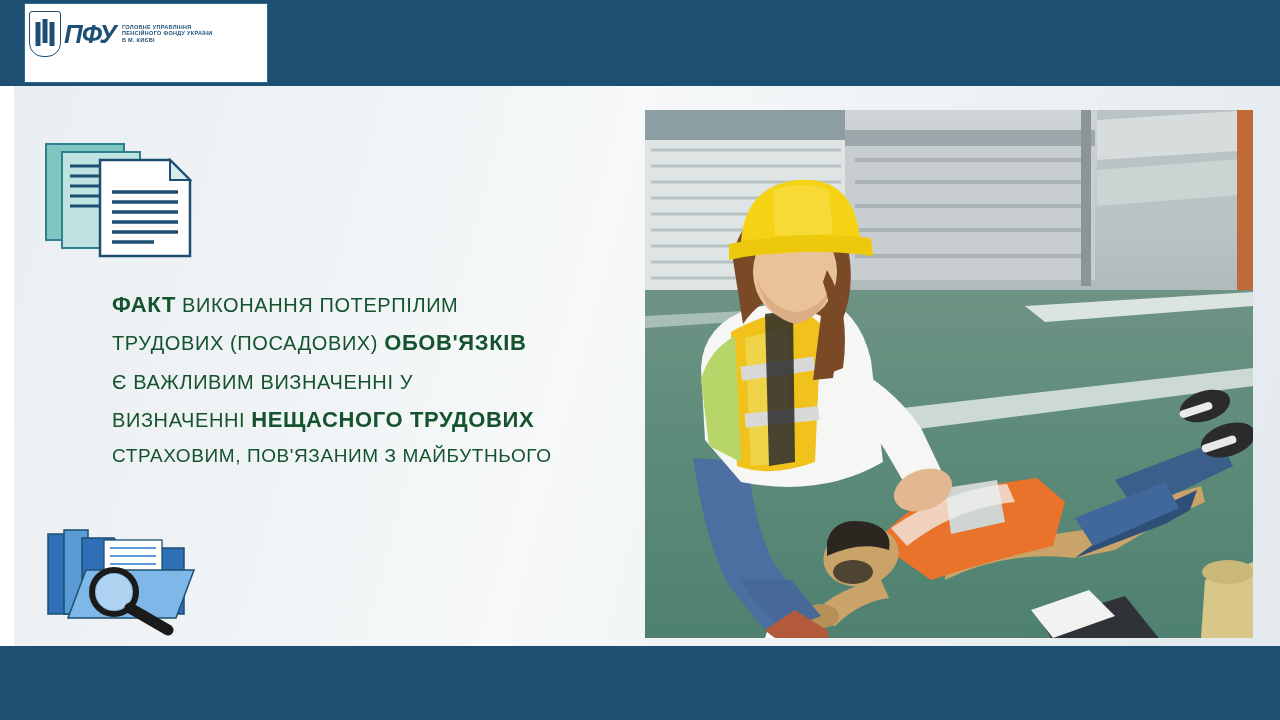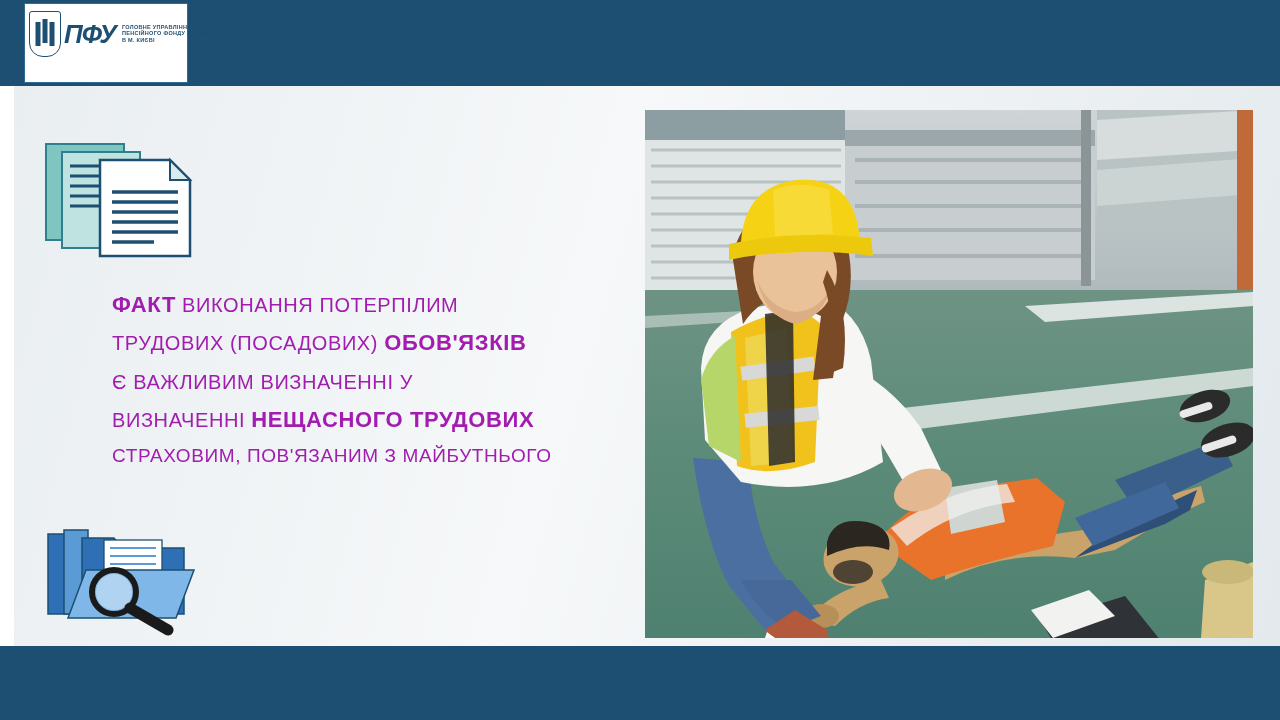--- a/index.html
+++ b/index.html
@@ -45,21 +45,21 @@
     letter-spacing: 2px;
     white-space: nowrap;
     font-family: "Liberation Sans", sans-serif;
   }
 
   
   .logo-box {
     position: absolute;
     left: 24px;
     top: 3px;
-    width: 164px;
+    width: 244px;
     height: 80px;
     background: #ffffff;
     border: 1px solid #2e6b8e;
     box-sizing: border-box;
     display: flex;
     flex-direction: column;
     justify-content: space-between;
   }
   .logo-main {
     display: flex;
@@ -147,21 +147,21 @@
     height: 74px;
     background: #1d4f72;
   }
 
   
   .text-block {
     position: absolute;
     left: 112px;
     top: 292px;
     width: 520px;
-    color: #a21caf;
+    color: #14532d;
   }
   .text-line {
     font-size: 20px;
     letter-spacing: 0.6px;
     margin-bottom: 13px;
     line-height: 1.15;
     white-space: nowrap;
   }
   .text-line.l2 { margin-bottom: 15px; }
   .text-line.l3 { margin-bottom: 13px; }

